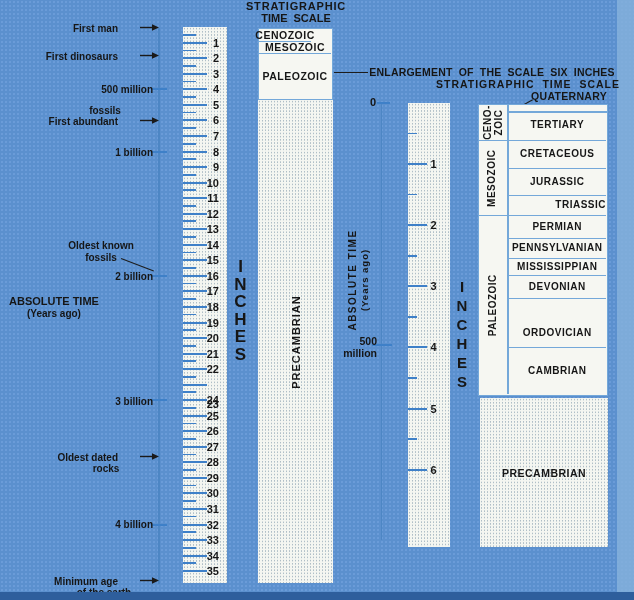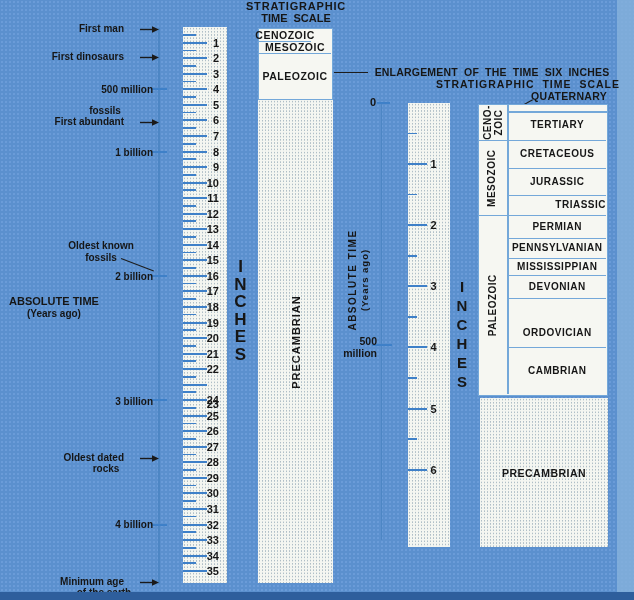--- a/index.html
+++ b/index.html
@@ -15,21 +15,21 @@
     background-color:#f4f6f1;
     background-image:radial-gradient(circle, rgba(138,160,176,0.65) 0.8px, transparent 1px);
     background-size:3px 3.2px;
   }
   .paper{background:#f6f7f2;}
   .abs{position:absolute;}
   .tick{position:absolute;background:#3e80c8;height:2px;left:0;}
   .tickblue{background:#3e80c8;}
   .bline{position:absolute;background:#74a8d9;}
   .lbl{position:absolute;font-weight:bold;color:#161616;line-height:11.5px;}
-  .evt{position:absolute;display:flex;align-items:flex-end;gap:16px;font-size:10px;font-weight:bold;white-space:nowrap;}
+  .evt{position:absolute;display:flex;align-items:flex-start;gap:22px;font-size:10px;font-weight:bold;white-space:nowrap;}
   .t10{font-size:10px;} .t105{font-size:10.5px;} .t11{font-size:11px;}
   .ctr{text-align:center;} .rgt{text-align:right;}
   .rnum-big{position:absolute;right:8px;width:22px;text-align:right;font-size:11px;font-weight:bold;line-height:12px;}
   .rnum-small{position:absolute;left:18px;width:15px;text-align:center;font-size:11px;font-weight:bold;line-height:12px;}
   .rot{transform:rotate(-90deg);}
   .cell{position:absolute;display:flex;align-items:center;justify-content:center;box-sizing:border-box;}
   .cell .in{font-weight:bold;font-size:10px;letter-spacing:0.5px;white-space:pre-line;text-align:center;line-height:10.5px;}
   .stack-letters{white-space:normal;}
   .pline{position:absolute;height:1.3px;background:#1c1c1c;transform-origin:left center;}
   svg{display:block;}
@@ -235,21 +235,21 @@
       </div>
       <div class="cell" style="left: 0px; top: 25px; width: 72px; height: 44px;">
         <div class="in" style="font-size: 10.5px;">PALEOZOIC</div>
       </div>
     </div>
   <div class="abs halftone" style="left:258px;top:100px;width:75px;height:483px;display:flex;align-items:center;justify-content:center;">
     <div class="rot" style="font-weight:bold;font-size:11px;letter-spacing:1px;white-space:nowrap;">PRECAMBRIAN</div>
   </div>
 
   <div class="pline" style="left:334px;top:72px;width:34px;"></div>
-  <div class="lbl t105 ctr" style="left:368px;top:67px;width:248px;word-spacing:3px;letter-spacing:.2px;white-space:nowrap;">ENLARGEMENT OF THE TIME SIX INCHES</div>
+  <div class="lbl t105 ctr" style="left:368px;top:67px;width:248px;word-spacing:3px;letter-spacing:.2px;white-space:nowrap;">ENLARGEMENT OF THE SCALE SIX INCHES</div>
   <div class="lbl t105 ctr" style="left:420px;top:79px;width:216px;word-spacing:4px;letter-spacing:1px;white-space:nowrap;">STRATIGRAPHIC TIME SCALE</div>
   <div class="lbl t105 ctr" style="left:528px;top:91px;width:82px;letter-spacing:.3px;white-space:nowrap;">QUATERNARY</div>
   <div class="pline" style="left:517px;top:108px;width:18px;transform:rotate(-29deg);"></div>
 
   <div class="abs" style="left:381px;top:103px;width:1.3px;height:437px;background:#4d86c4;"></div>
   <div class="lbl t11 rgt" style="left:362px;top:96.5px;width:14px;">0</div>
   <div class="tick" style="left:377px;top:102px;width:13px;height:1.6px;"></div>
   <div class="tick" style="left:372px;top:344px;width:20px;"></div>
   <div class="lbl rgt" style="right:257px;top:336px;line-height:11.5px;">
     <div class="t105">500</div>

